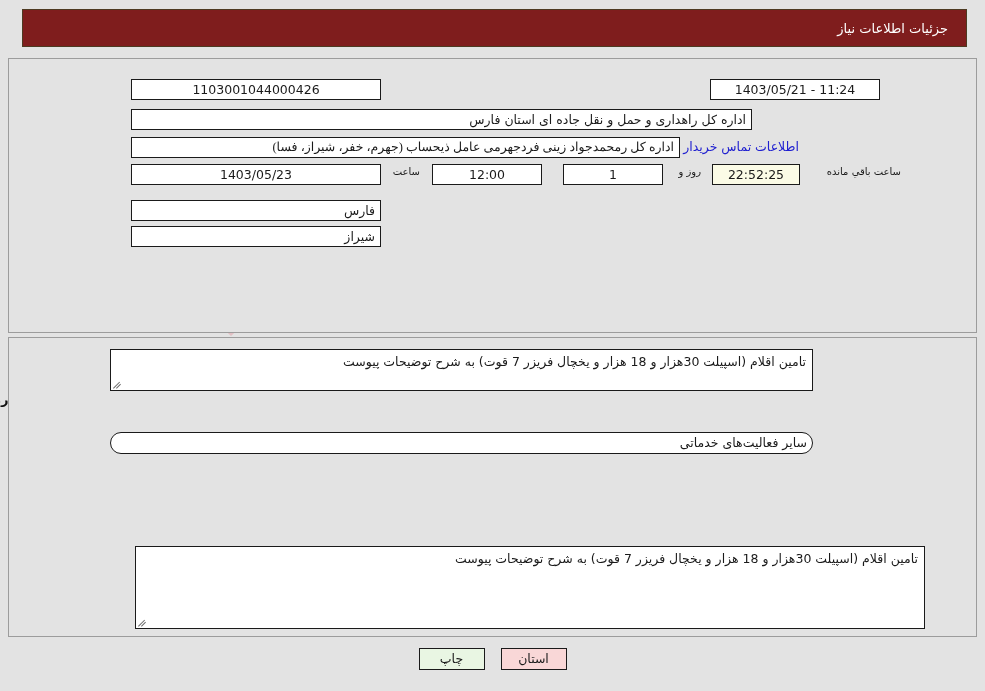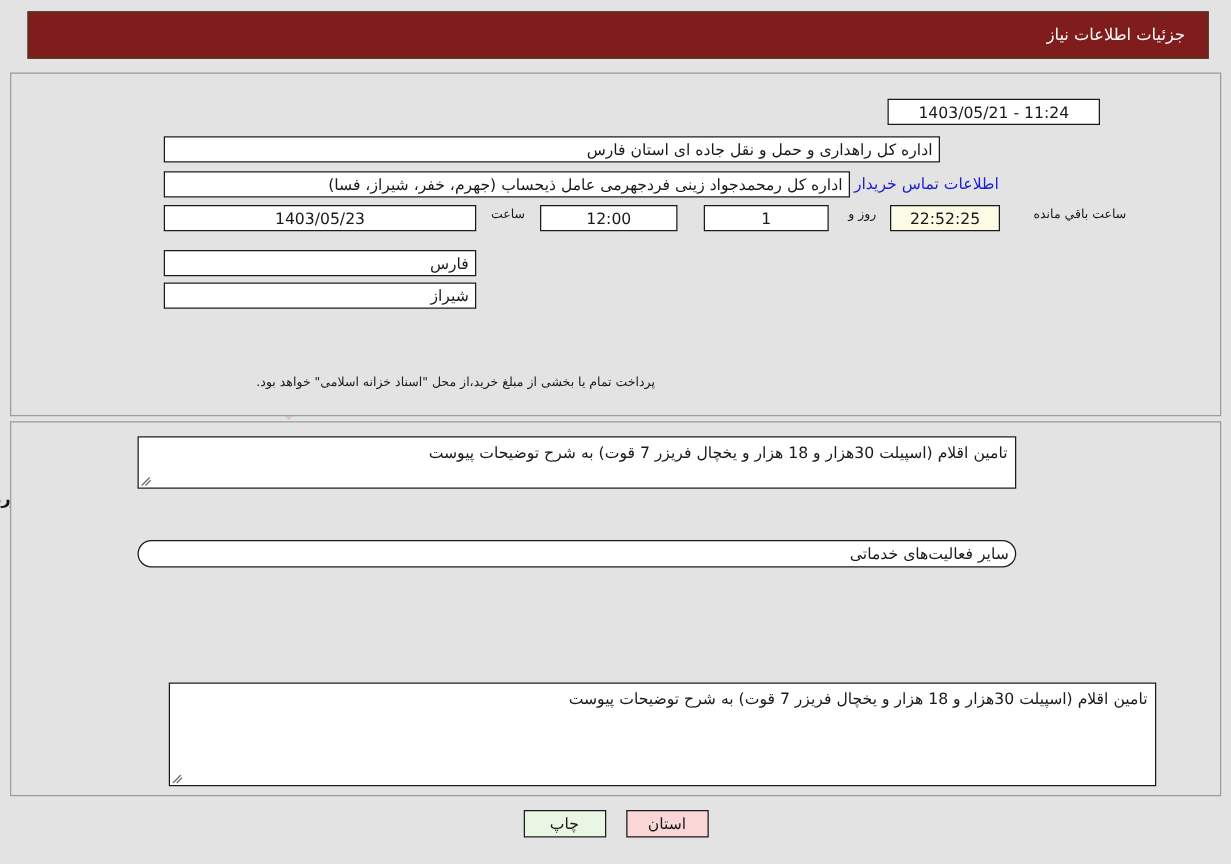--- a/index.html
+++ b/index.html
@@ -254,35 +254,36 @@
 
   <div class="titlebar">
     <span>جزئیات اطلاعات نیاز</span>
   </div>
 
   <div class="panel" id="panel-summary"></div>
 
   <div class="frow" style="right:860px; top:80px;">
     <span class="lbl">شماره نیاز:</span>
   </div>
+  <div class="box center" style="position:absolute; right:604px; top:79px; width:250px; z-index:9;">1103001044000426</div>
 
   <div class="frow" style="right:300px; top:80px;">
     <span class="lbl">تاریخ و ساعت اعلان عمومی:</span>
   </div>
   <div class="box center" style="position:absolute; right:105px; top:79px; width:170px; z-index:9;">11:24 - 1403/05/21</div>
 
   <div class="frow" style="right:860px; top:110px;">
     <span class="lbl">نام دستگاه خریدار:</span>
   </div>
   <div class="box right" style="position:absolute; right:233px; top:109px; width:621px; z-index:9;">اداره کل راهداری و حمل و نقل جاده ای استان فارس</div>
 
   <div class="frow" style="right:860px; top:138px;">
     <span class="lbl">ایجاد کننده درخواست:</span>
   </div>
-  <div class="box right" style="position:absolute; right:305px; top:137px; width:549px; z-index:9;">اداره کل ر‌محمدجواد زینی فردجهرمی عامل ذیحساب (جهرم، خفر، شیراز، فسا)</div>
+  <div class="box right" style="position:absolute; right:305px; top:137px; width:549px; z-index:9;font-family:Liberation Serif, serif;">اداره کل ر‌محمدجواد زینی فردجهرمی عامل ذیحساب (جهرم، خفر، شیراز، فسا)</div>
   <a class="link" style="position:absolute; right:180px; top:139px; z-index:9;margin-left:44px;">اطلاعات تماس خریدار</a>
 
   <div class="frow" style="right:860px; top:164px; align-items:flex-start;">
     <span class="lbl" style="white-space:normal; width:124px; line-height:15px; text-align:right;">مهلت ارسال پاسخ: تا تاریخ:</span>
   </div>
   <div class="box center" style="position:absolute; right:604px; top:164px; width:250px; z-index:9;">1403/05/23</div>
   <span class="inline-txt" style="position:absolute; right:559px; top:166px; z-index:9;">ساعت</span>
   <div class="box center" style="position:absolute; right:443px; top:164px; width:110px; z-index:9;margin-left:30px;">12:00</div>
   <div class="box center" style="position:absolute; right:322px; top:164px; width:100px; z-index:9;">1</div>
   <span class="inline-txt" style="position:absolute; right:278px; top:166px; z-index:9;">روز و</span>
@@ -323,21 +324,20 @@
   <div class="frow" style="right:740px; top:300px;" id="process-radios">
       <div class="radio-wrap">
         <span class="radio"></span>
         <span class="radio-lbl">جزیي</span>
       </div>
       <div class="radio-wrap">
         <span class="radio"></span>
         <span class="radio-lbl">متوسط</span>
       </div>
     </div>
-  <span class="inline-txt" style="position:absolute; right:455px; top:301px; z-index:9;">پرداخت تمام یا بخشی از مبلغ خرید،از محل "اسناد خزانه اسلامی" خواهد بود.</span>
 
   <div class="panel" id="panel-details"></div>
 
   <div class="sec-head" style="right:884px; top:358px;">شرح کلي نیاز:</div>
   <div class="tarea" style="right:172px; top:349px; width:703px; height:42px; z-index:9;">
     <span>تامین اقلام (اسپیلت 30هزار و 18 هزار و یخچال فریزر 7 قوت) به شرح توضیحات پیوست</span>
     <span class="resize-grip">
         <i></i>
         <i></i>
       </span>

